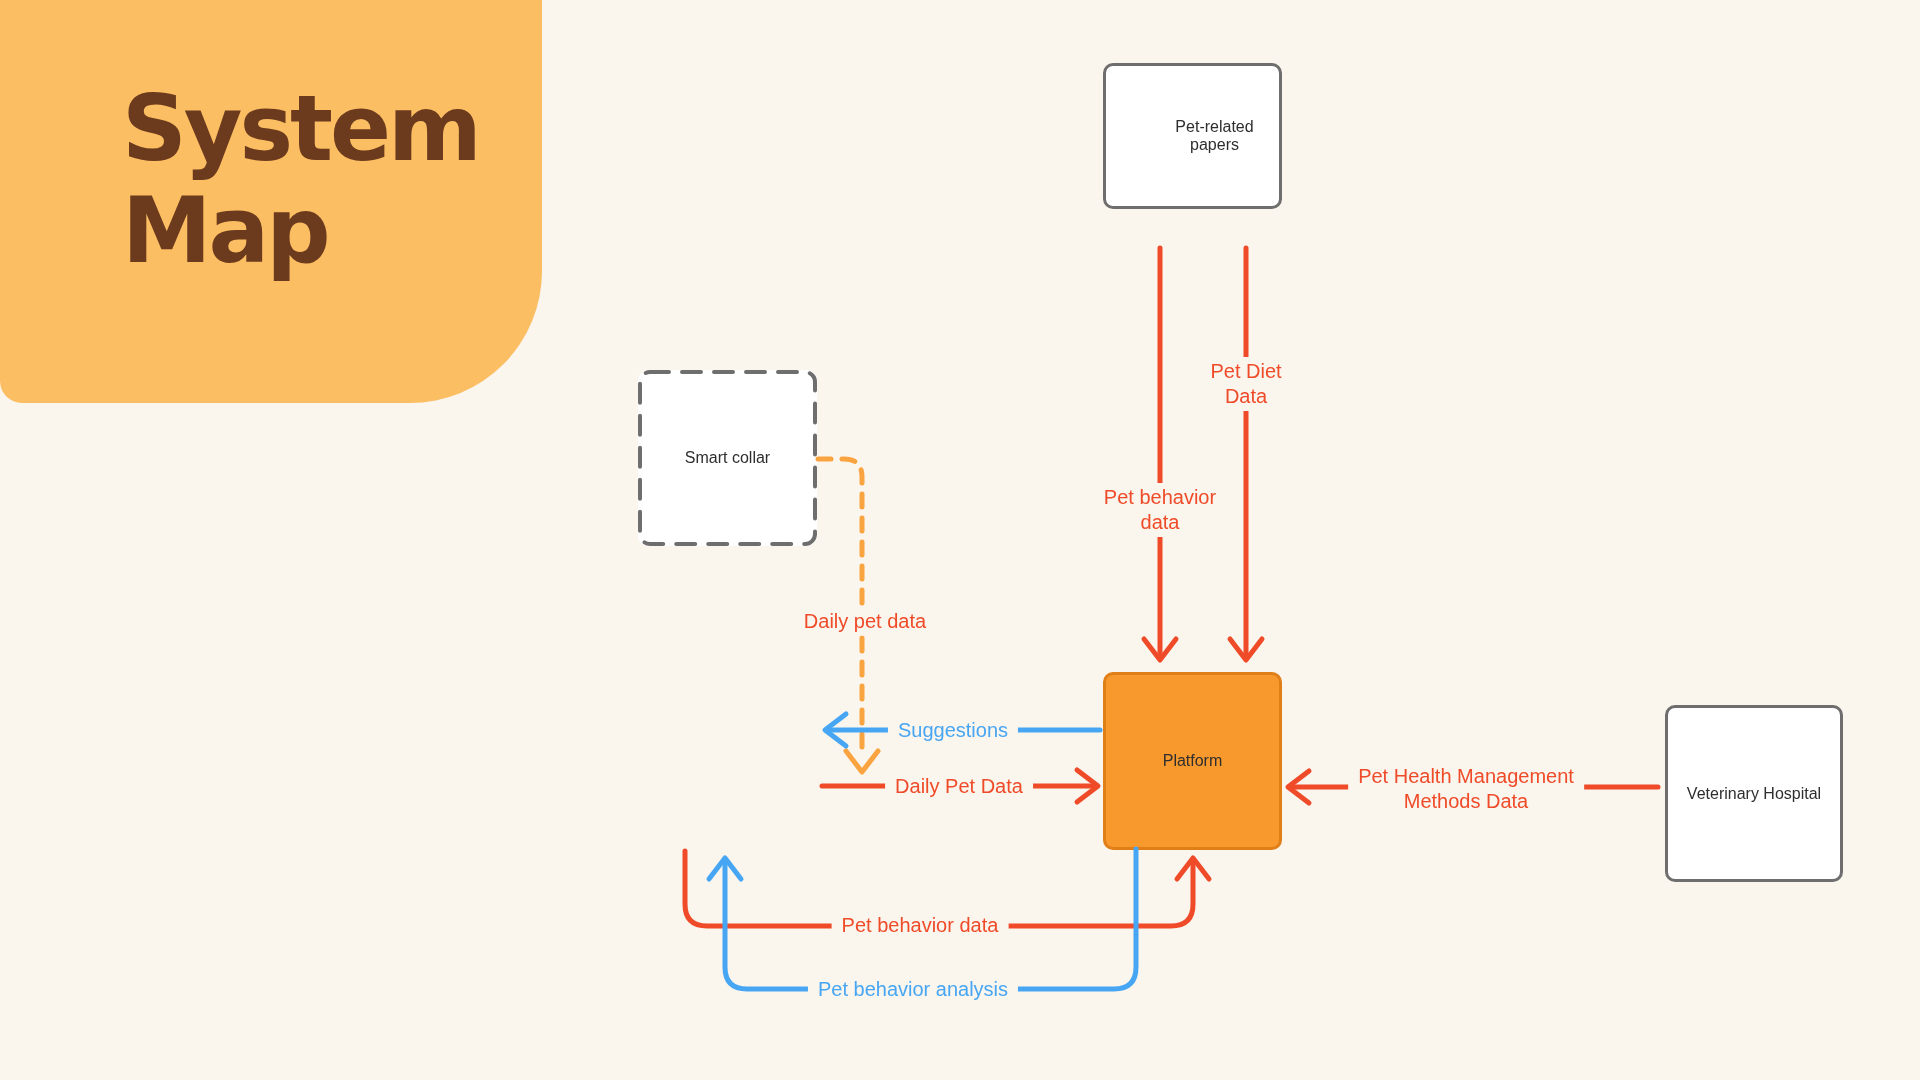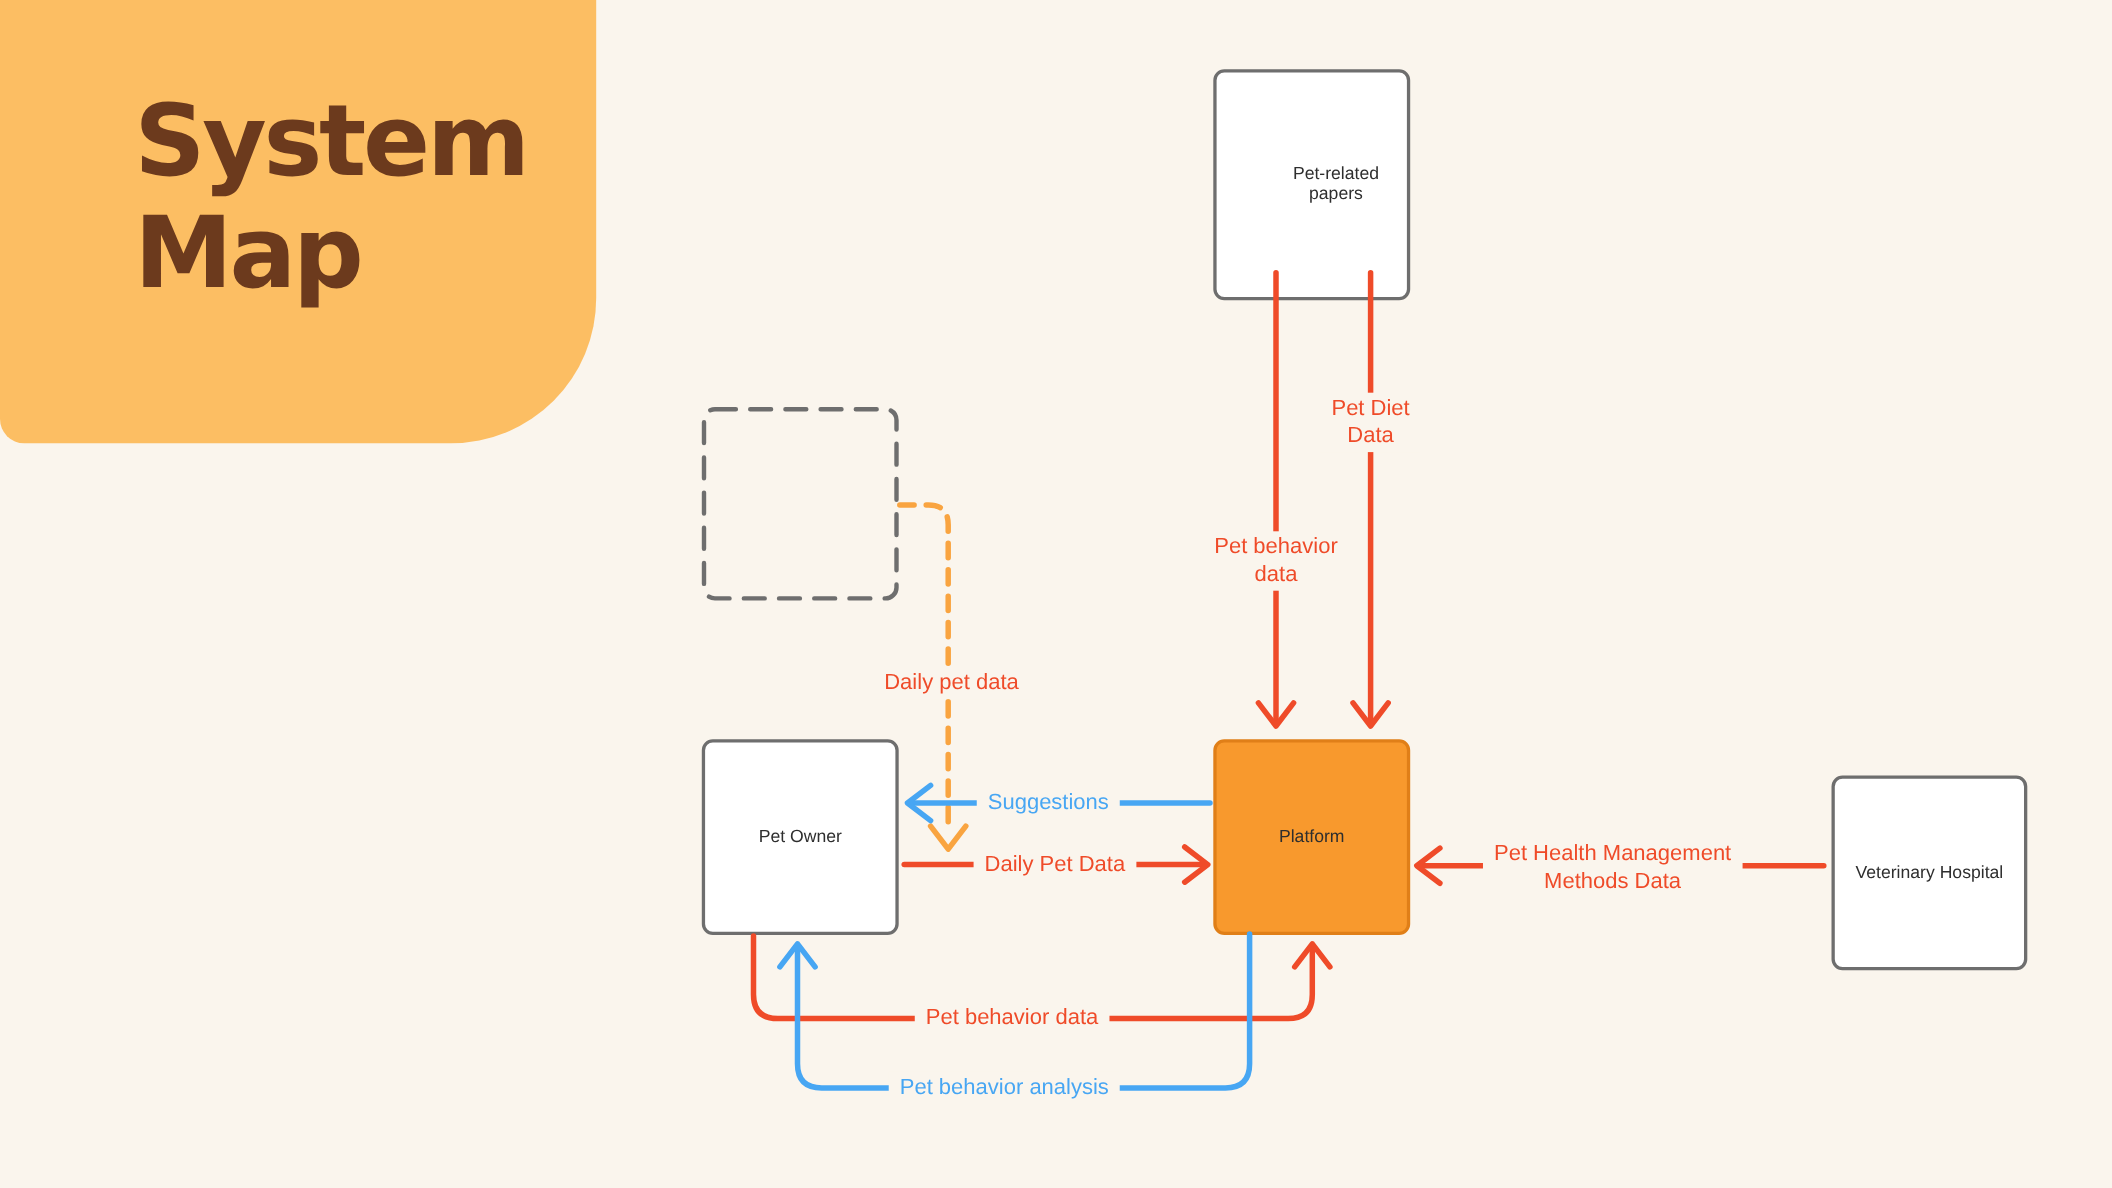--- a/index.html
+++ b/index.html
@@ -51,28 +51,28 @@
 </style>
 </head>
 <body>
 
 <div class="canvas">
 
   <div class="title-panel">
     <h1 class="page-title">System Map</h1>
   </div>
 
-  <div class="node" style="left:1103px;top:63px;width:179px;height:210px;padding-left:44px;">
+  <div class="node" style="left:1103px;top:63px;width:179px;height:146px;padding-left:44px;">
     <span>Pet-related papers</span>
   </div>
 
+  <div class="node dashed" style="left:638px;top:370px;width:179px;height:176px;">
+    <span>Smart collar</span>
+  </div>
 
-  <div class="node" style="left:638px;top:672px;width:179px;height:178px;">
-    <span>Pet Owner</span>
-  </div>
 
   <div class="node platform" style="left:1103px;top:672px;width:179px;height:178px;">
     <span>Platform</span>
   </div>
 
   <div class="node" style="left:1665px;top:673px;width:178px;height:177px;margin-top:32px;">
     <span>Veterinary Hospital</span>
   </div>
 
   <svg class="connectors" width="1920" height="1080" viewBox="0 0 1920 1080">

